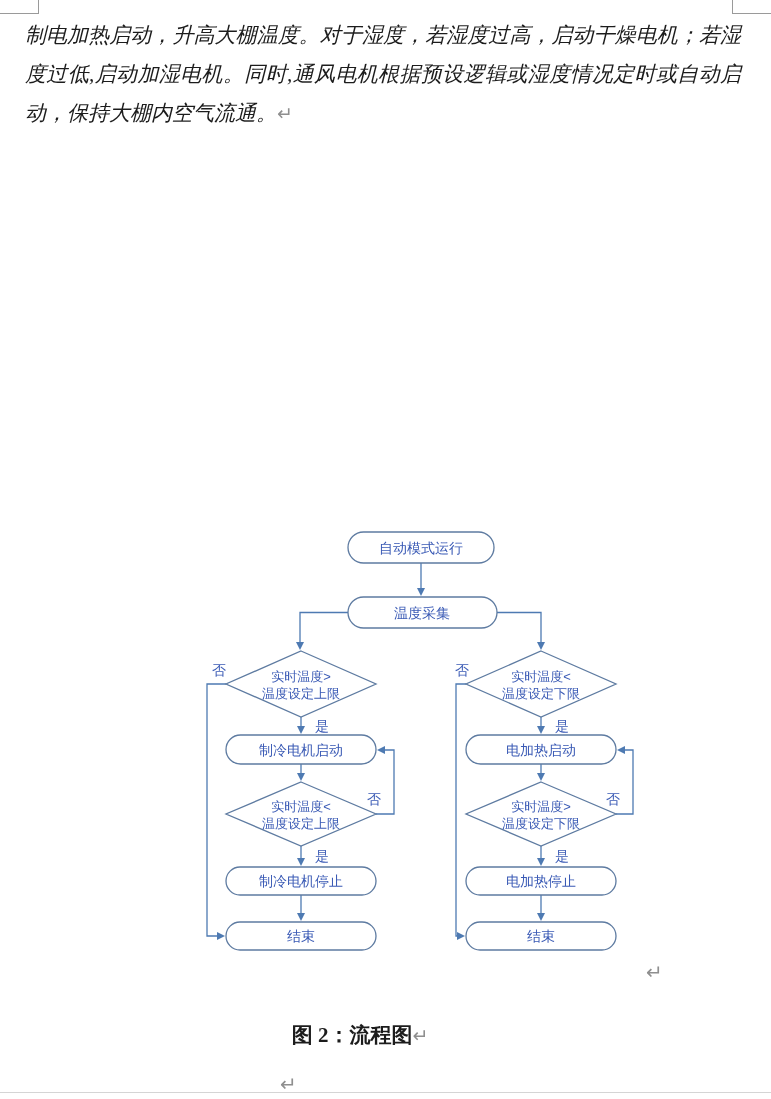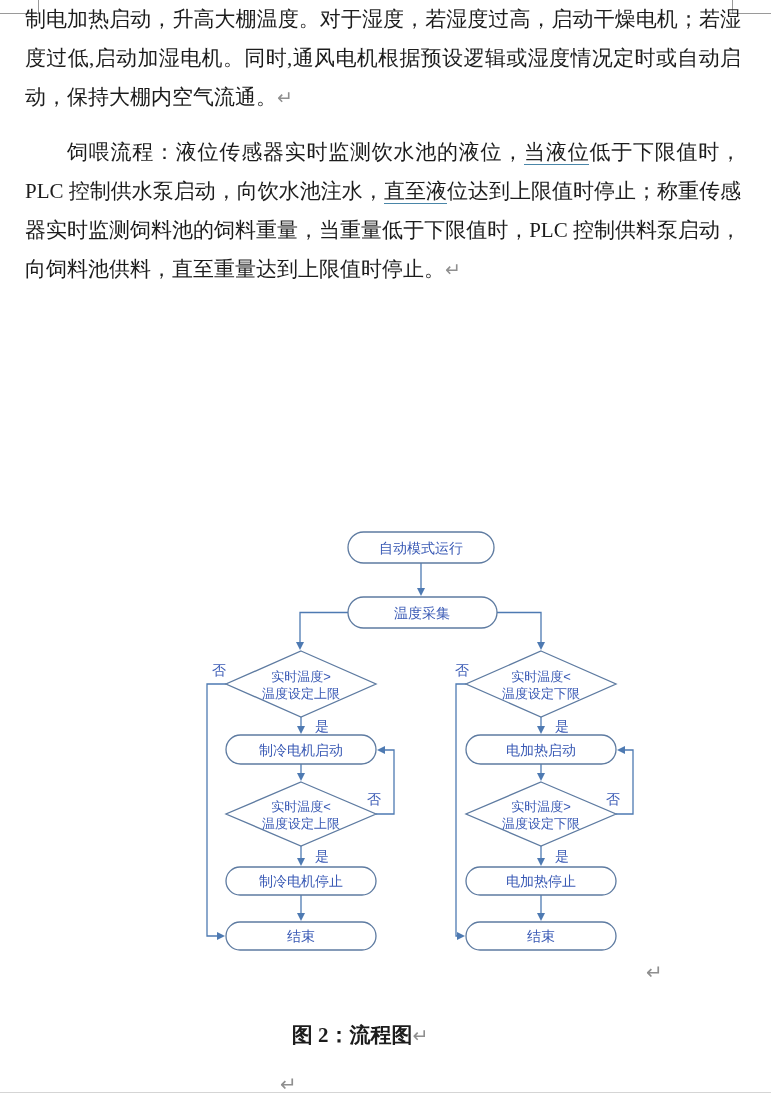--- a/index.html
+++ b/index.html
@@ -8,22 +8,22 @@
     font-family:"Liberation Serif","DejaVu Serif",serif;color:#1c1c1c;
     overflow:hidden;
   }
   
   .crop{position:absolute;top:0;width:38px;height:13px;pointer-events:none;}
   .crop.tl{left:0;border-right:1px solid #9a9a9a;border-bottom:1px solid #9a9a9a;}
   .crop.tr{right:0;border-left:1px solid #9a9a9a;border-bottom:1px solid #9a9a9a;}
 
   
   .text-block{
-    position:absolute;left:25px;top:0;width:716px;
-    font-size:21px;line-height:39px;text-align:justify;
+    position:absolute;left:25px;top:0;width:716px;padding-top:16px;
+    font-size:21px;line-height:39px;text-align:justify;font-style:italic;
   }
   .text-block p{margin:0 0 16px 0;}
   .text-block p.indent{text-indent:2em;}
   .u-blue{border-bottom:1.5px solid #4a86a8;padding-bottom:0px;}
   .pilcrow{color:#8f8f8f;font-size:19px;font-family:"DejaVu Sans",sans-serif;}
 
   
   .flowchart{position:absolute;left:0;top:520px;width:771px;height:450px;}
   .flowchart svg{display:block;}
   .flow-shape{fill:#ffffff;stroke:#5e7ba1;stroke-width:1.3;}
@@ -46,21 +46,20 @@
     background:#d5d5d5;}
 </style>
 </head>
 <body>
 
 <div class="crop tl"></div>
 <div class="crop tr"></div>
 
 <div class="text-block">
   <p><span>制电加热启动，升高大棚温度。对于湿度，若湿度过高，启动干燥电机；若湿度过低,启动加湿电机。同时,通风电机根据预设逻辑或湿度情况定时或自动启动，保持大棚内空气流通。</span><span class="pilcrow">↵</span></p>
-  <p class="indent"><span>饲喂流程：液位传感器实时监测饮水池的液位，</span><span class="u-blue">当液位</span><span>低于下限值时，PLC 控制供水泵启动，向饮水池注水，</span><span class="u-blue">直至液</span><span>位达到上限值时停止；称重传感器实时监测饲料池的饲料重量，当重量低于下限值时，PLC 控制供料泵启动，向饲料池供料，直至重量达到上限值时停止。</span><span class="pilcrow">↵</span></p>
 </div>
 
 <div class="flowchart">
 <svg width="771" height="450" viewBox="0 0 771 450" xmlns="http://www.w3.org/2000/svg">
 
   <g>
     <path class="flow-line" d="M421 43 V68"></path>
     <polygon class="flow-arrow" points="421,76 417,68 425,68"></polygon>
   </g>
   <g>

